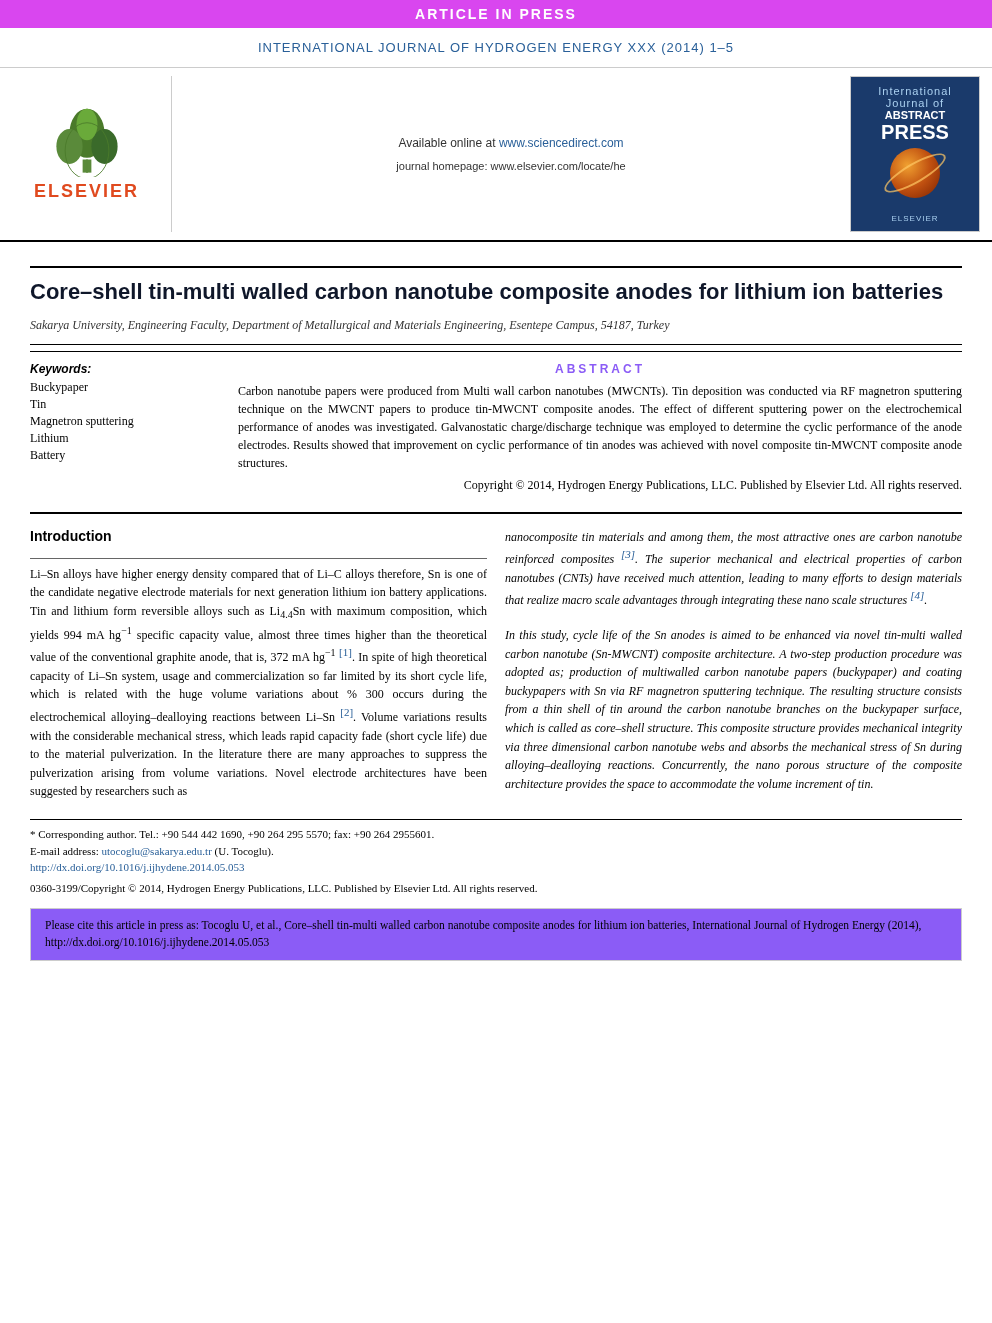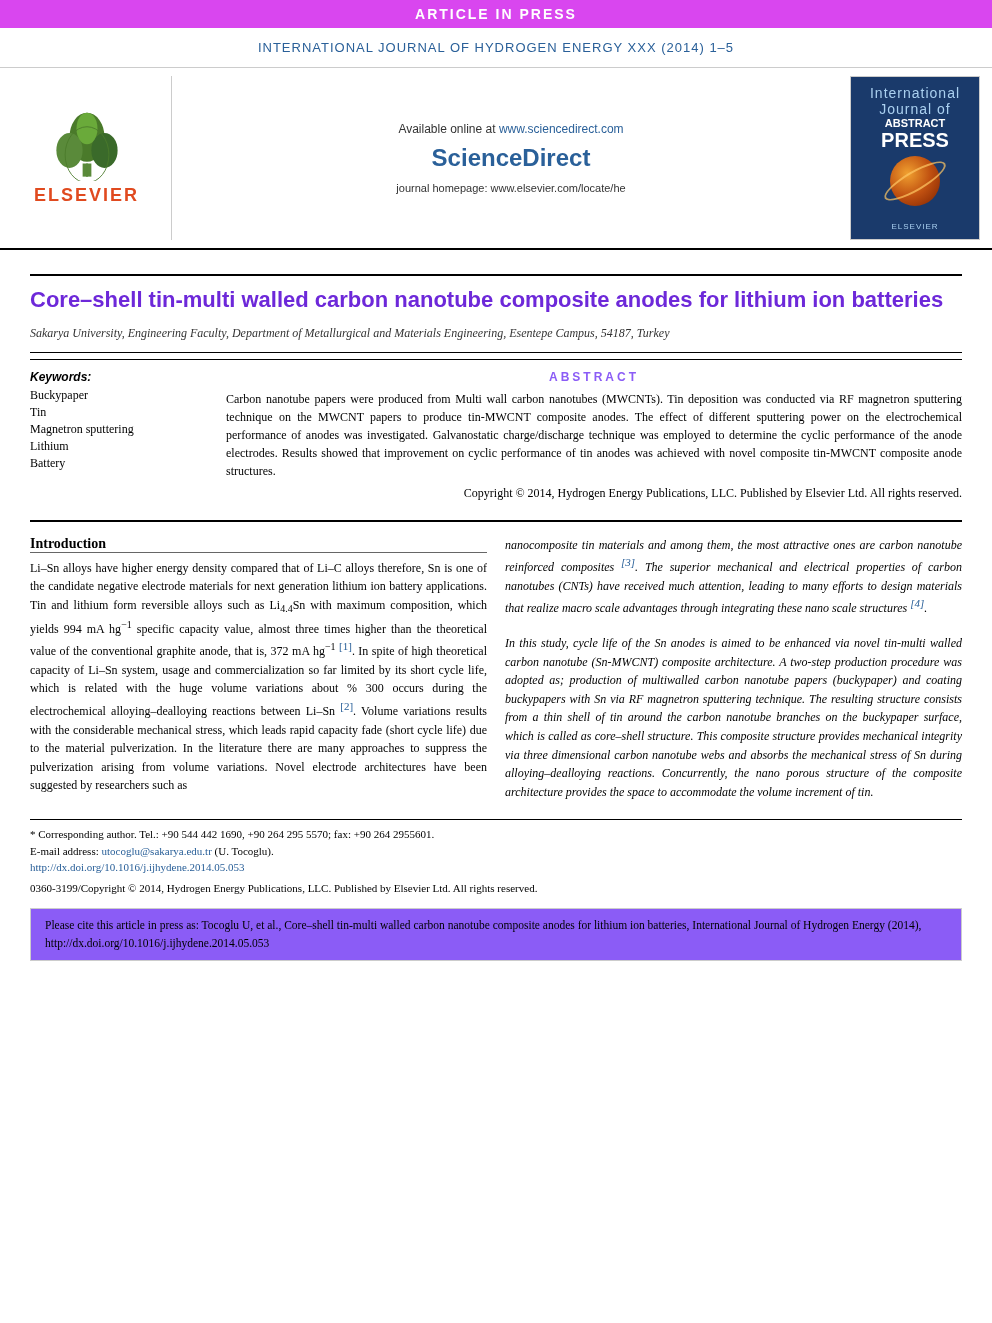--- a/index.html
+++ b/index.html
@@ -119,21 +119,21 @@
     .cover-inner {
       background: #1a3a6b;
       color: #fff;
       text-align: center;
       font-family: Arial, sans-serif;
       width: 100%;
       padding: 4px;
     }
 
     .cover-title-int {
-      font-size: 14px;
+      font-size: 11px;
       color: #aad0f0;
       letter-spacing: 1px;
     }
     .cover-title-journal {
       font-size: 11px;
       font-weight: bold;
       color: #fff;
       line-height: 1.2;
     }
     .cover-title-energy {
@@ -164,21 +164,21 @@
     
     .article-body {
       padding: 12px 30px 10px 30px;
     }
 
     
     .article-title {
       font-size: 22px;
       font-weight: bold;
       font-family: Arial, sans-serif;
-      color: #6d28d9;
+      color: #0f172a;
       margin: 12px 0 10px 0;
       line-height: 1.3;
       border-top: 2px solid #000;
       padding-top: 10px;
     }
 
     
     .authors {
       font-size: 15px;
       font-style: italic;
@@ -196,21 +196,21 @@
 
     .divider-line {
       border: none;
       border-top: 1px solid #000;
       margin: 6px 0;
     }
 
     
     .content-columns {
       display: flex;
-      gap: 16px;
+      gap: 28px;
       border-top: 1px solid #000;
       padding-top: 10px;
     }
 
     .keywords-col {
       width: 180px;
       flex-shrink: 0;
     }
 
     .keywords-title {
@@ -271,25 +271,25 @@
     }
 
     .body-col-right {
       flex: 1;
       font-style: italic;
     }
 
     .section-title {
       font-size: 14px;
       font-weight: bold;
-      font-family: Liberation Serif, serif;
+      font-family: Liberation Sans, sans-serif;
       margin-bottom: 6px;
       color: #000;
       border-bottom: 1px solid #666;
-      padding-bottom: 0;
+      padding-bottom: 14px;
     }
 
     .body-text {
       font-size: 12px;
       line-height: 1.55;
       text-align: justify;
       color: #000;
     }
 
     .body-text .ref-link {
@@ -343,23 +343,20 @@
       <line x1="50" y1="75" x2="50" y2="60" stroke="#5a8a3a" stroke-width="2"></line>
       <ellipse cx="50" cy="50" rx="25" ry="32" fill="none" stroke="#4a7a2a" stroke-width="1"></ellipse>
     </svg>
     <div class="elsevier-text">ELSEVIER</div>
   </div>
 
   <div class="header-center">
     <div class="available-online">
       <span>Available online at</span>
       <span class="sciencedirect-link">www.sciencedirect.com</span>
-    </div>
-    <div class="sciencedirect-logo">
-      <span>Science</span><span style="color:#2a6099">Direct</span>
     </div>
     <div class="journal-homepage">journal homepage: www.elsevier.com/locate/he</div>
   </div>
 
   <div class="journal-cover">
     <div class="cover-inner">
       <div class="cover-title-int">International Journal of</div>
       <div class="cover-title-journal">ABSTRACT</div>
       <div class="cover-title-energy">PRESS</div>
       <div style="position:relative; width:60px; height:60px; margin: 6px auto;">

